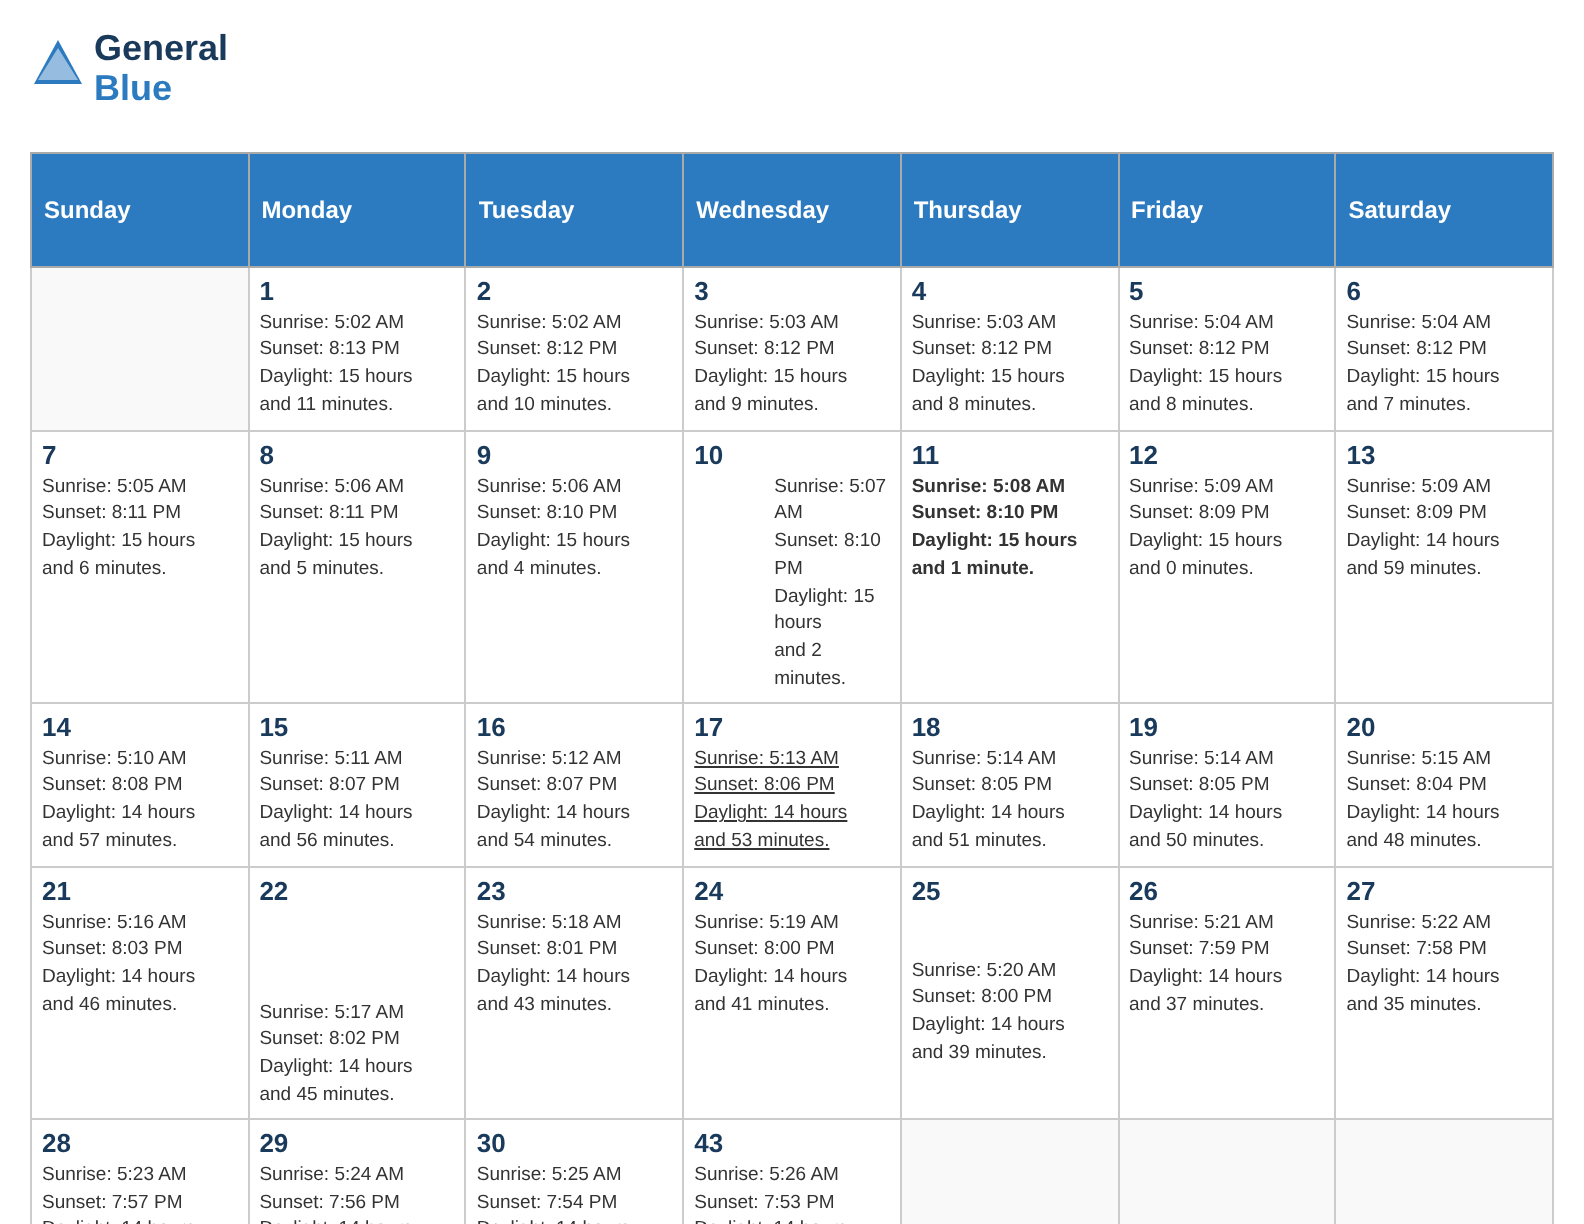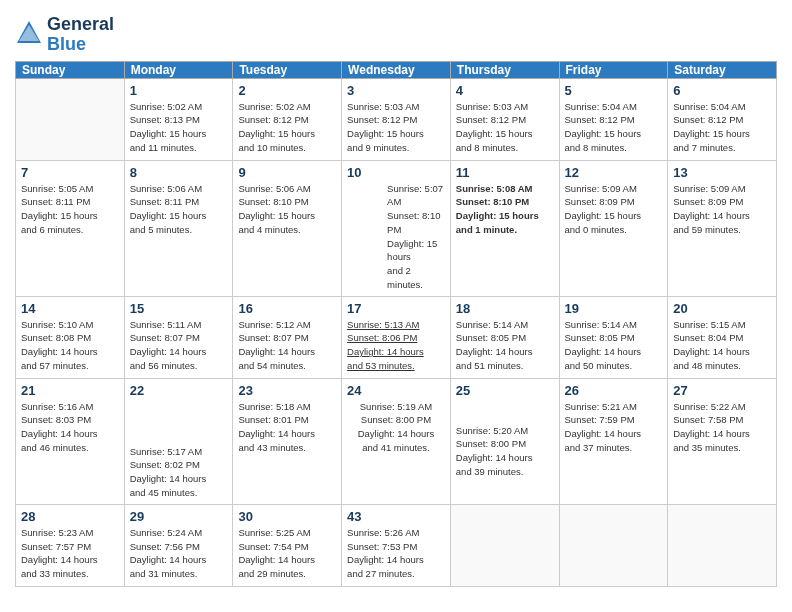--- a/index.html
+++ b/index.html
@@ -11,21 +11,21 @@
       overflow: hidden;
     }
     .container {
       width: 792px;
       padding: 15px 15px 10px 15px;
     }
     .header-row {
       display: flex;
       justify-content: space-between;
       align-items: flex-start;
-      margin-bottom: 6px;
+      margin-bottom: 21px;
     }
     .logo {
       display: flex;
       align-items: center;
     }
     .logo-text {
       font-size: 18px;
       font-weight: bold;
       color: #1a3a5c;
       line-height: 1.1;
@@ -49,21 +49,21 @@
     }
     .calendar-table {
       width: 100%;
       border-collapse: collapse;
       table-layout: fixed;
     }
     .calendar-table th {
       background-color: #2c7abf;
       color: white;
       text-align: left;
-      padding: 1px 6px;
+      padding: 21px 6px;
       font-size: 12px;
       font-weight: bold;
       border: 1px solid #aaa;
     }
     .calendar-table td {
       border: 1px solid #ccc;
       vertical-align: top;
       padding: 4px 5px;
       height: 82px;
       font-size: 10px;
@@ -285,21 +285,21 @@
           </td>
           <td>
             <div class="day-number">23</div>
             <div class="day-info" style="white-space: pre-line;">Sunrise: 5:18 AM
 Sunset: 8:01 PM
 Daylight: 14 hours
 and 43 minutes.</div>
           </td>
           <td>
             <div class="day-number">24</div>
-            <div class="day-info" style="white-space: pre-line; text-align: center;">Sunrise: 5:19 AM
+            <div class="day-info" style="white-space: pre-line;">Sunrise: 5:19 AM
 Sunset: 8:00 PM
 Daylight: 14 hours
 and 41 minutes.</div>
           </td>
           <td>
             <div class="day-number">25</div>
             <div class="day-info" style="white-space: pre-line; margin-top: 26px;">Sunrise: 5:20 AM
 Sunset: 8:00 PM
 Daylight: 14 hours
 and 39 minutes.</div>

